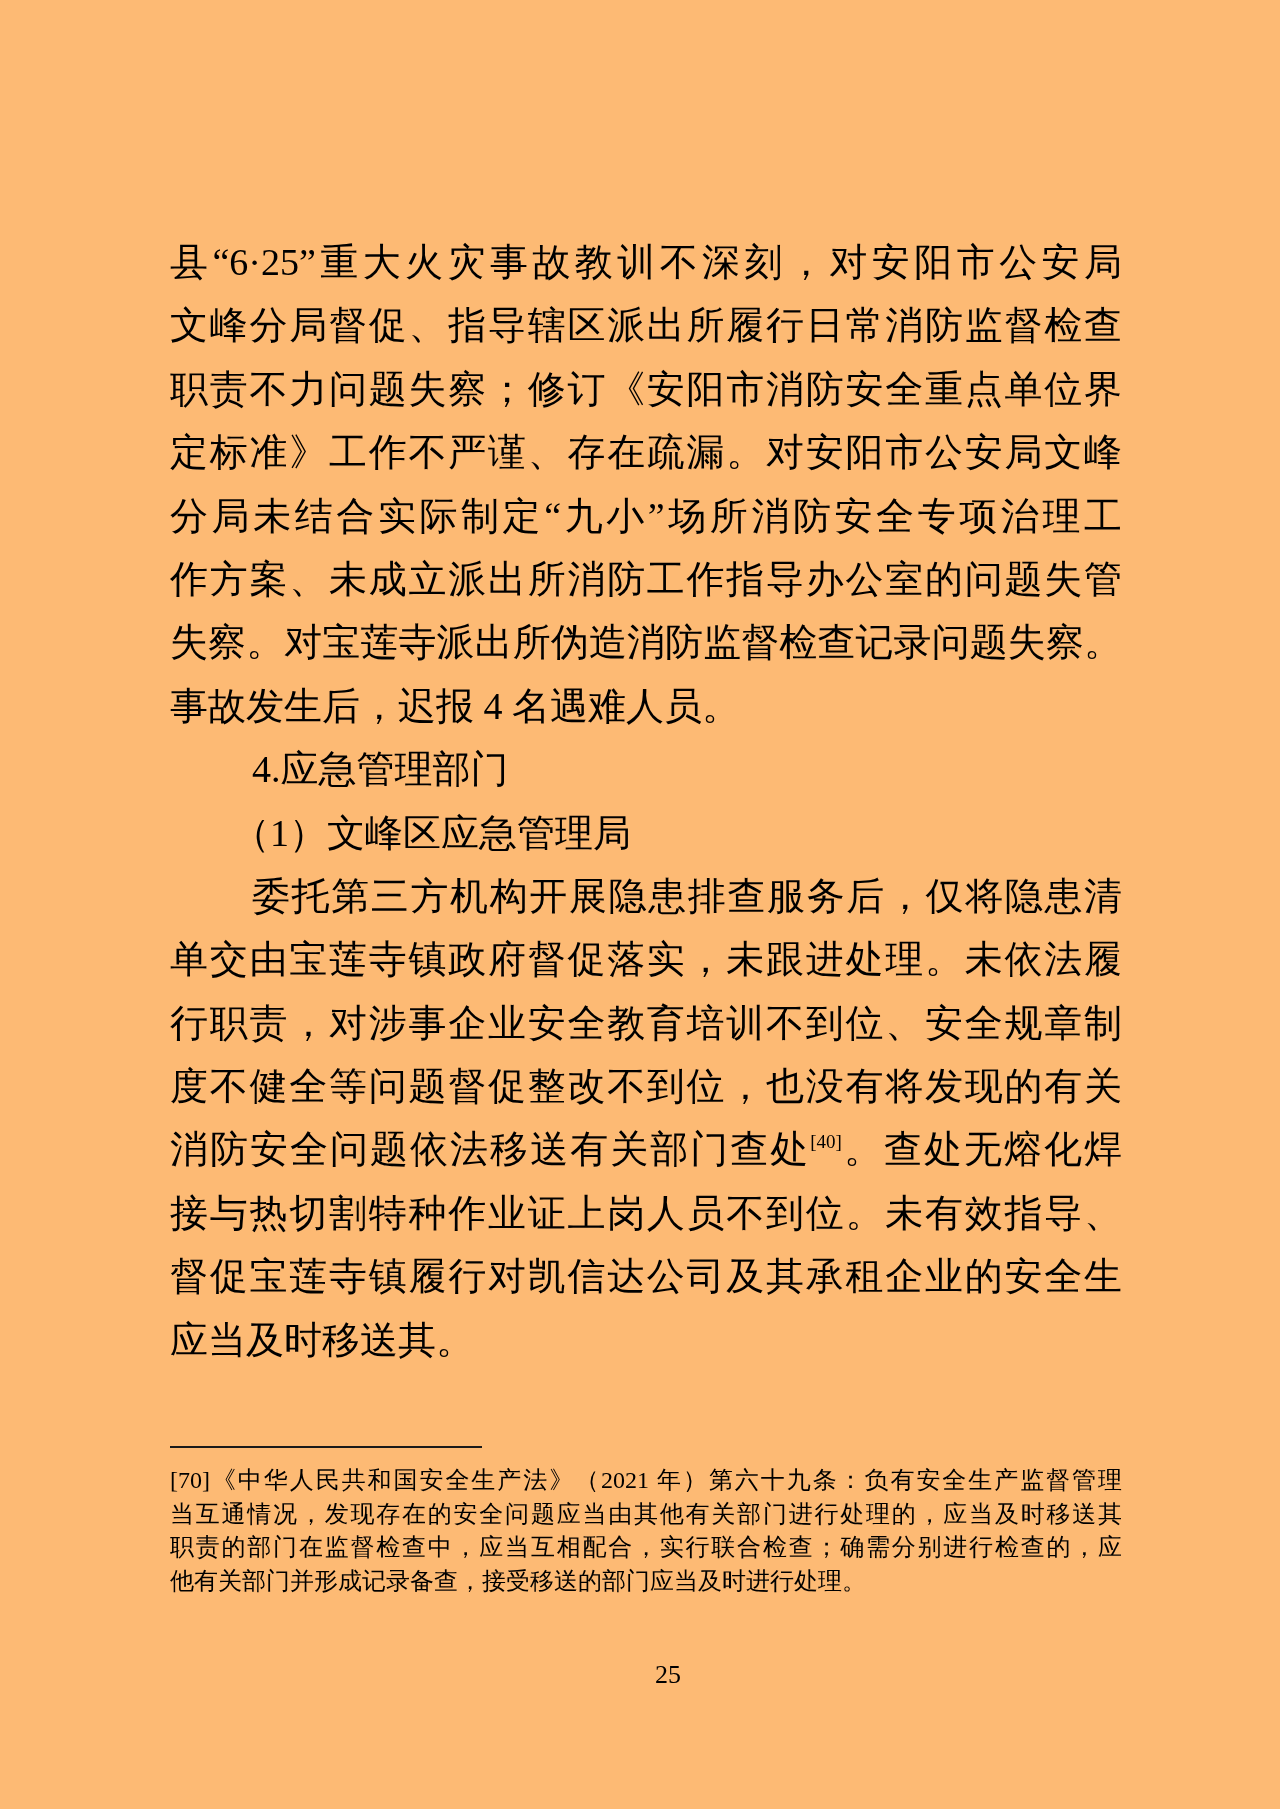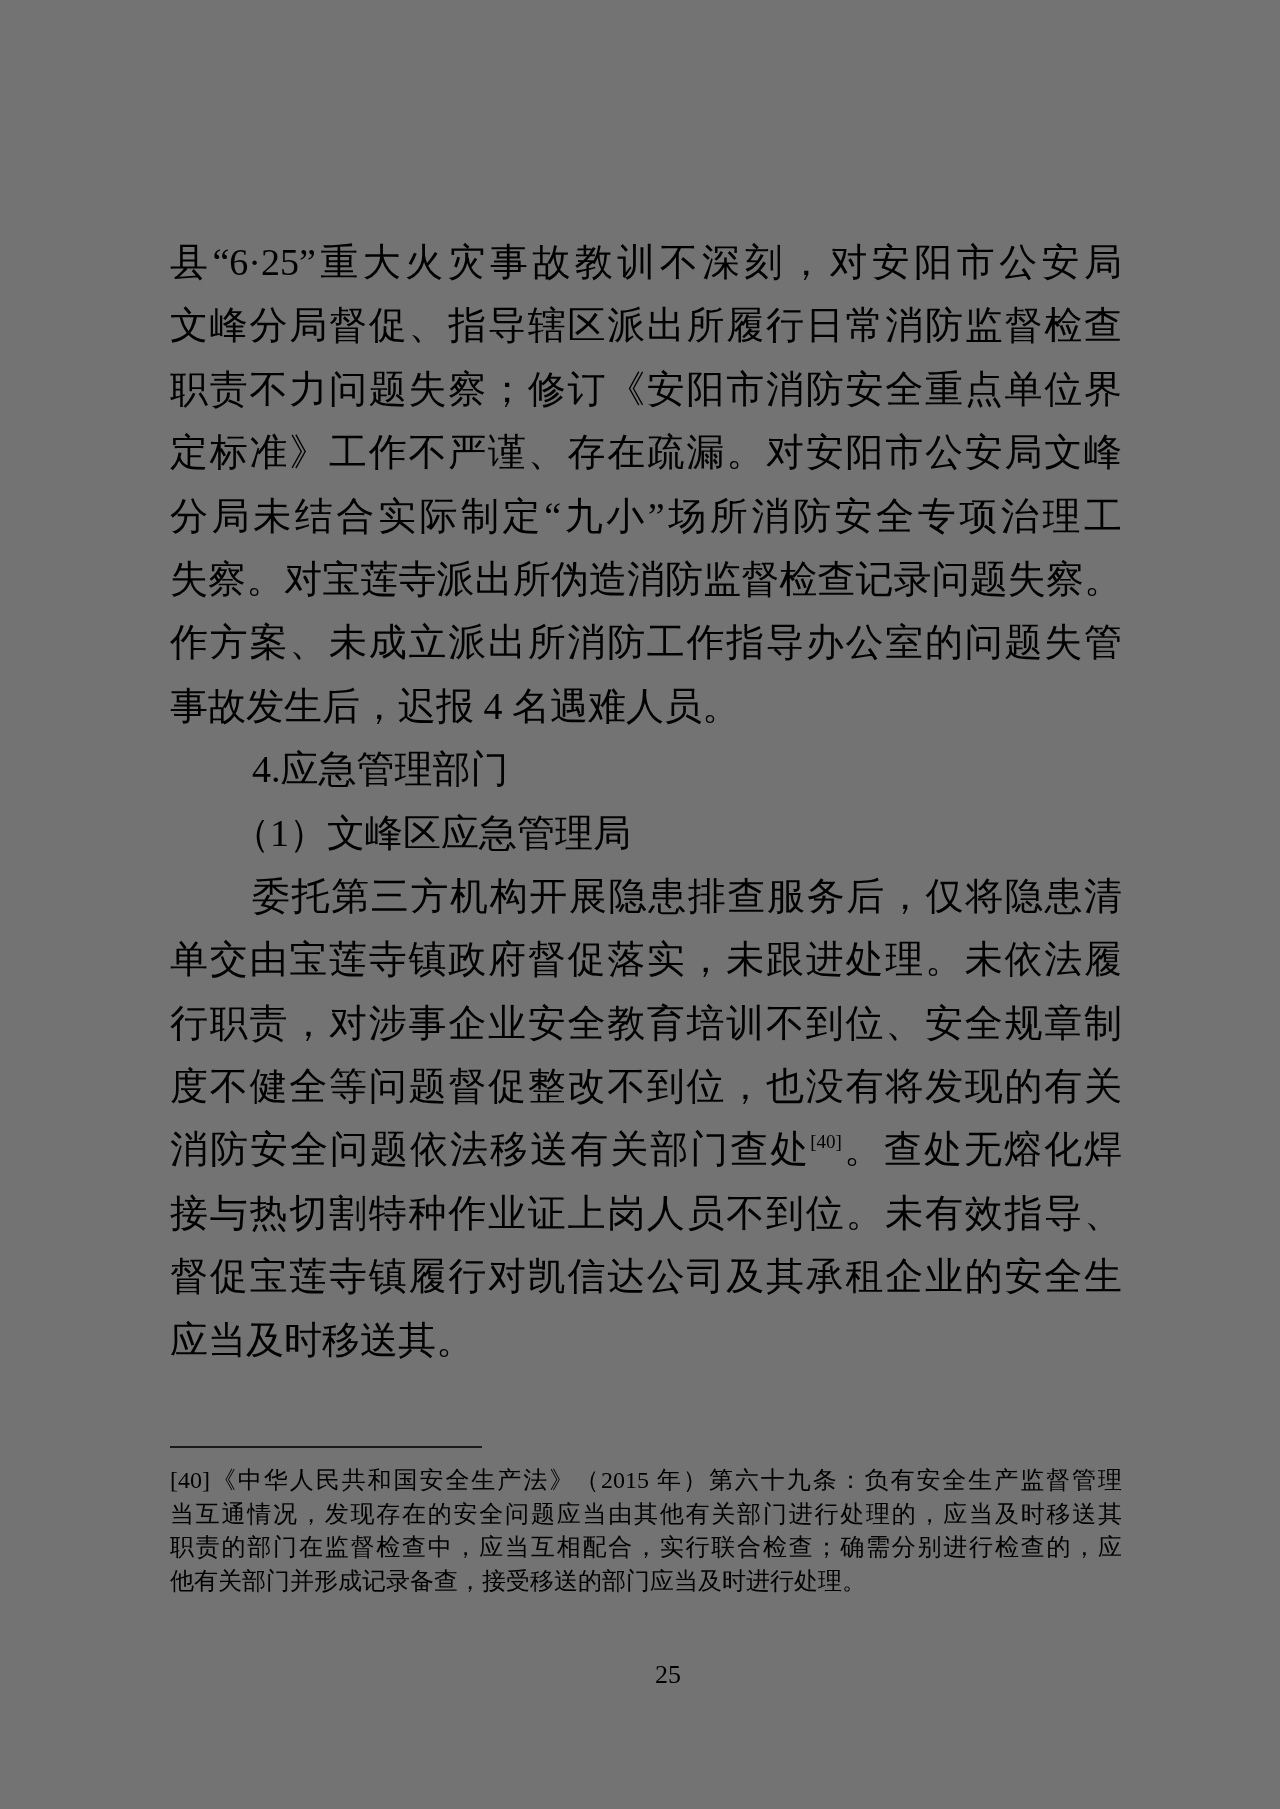--- a/index.html
+++ b/index.html
@@ -1,20 +1,20 @@
 <!DOCTYPE html>
 <html><head>
 <meta charset="utf-8">
 <style>
   html, body { margin: 0; padding: 0; background: #e8e8e8; }
   .doc {
     position: relative;
     width: 1280px;
     height: 1809px;
-    background: #737373;
+    background: #fdba74;
     color: #000000;
     font-family: "Liberation Serif", "DejaVu Serif", serif;
     overflow: hidden;
     margin: 0 auto;
   }
   
   .body-block {
     position: absolute;
     left: 170px;
     top: 231px;
@@ -73,37 +73,37 @@
 </head>
 <body>
 
 <div class="doc">
   <div class="body-block" id="body-lines">
       <div class="line just">县“6·25”重大火灾事故教训不深刻，对安阳市公安局</div>
       <div class="line just">文峰分局督促、指导辖区派出所履行日常消防监督检查</div>
       <div class="line just">职责不力问题失察；修订《安阳市消防安全重点单位界</div>
       <div class="line just">定标准》工作不严谨、存在疏漏。对安阳市公安局文峰</div>
       <div class="line just">分局未结合实际制定“九小”场所消防安全专项治理工</div>
+      <div class="line just">作方案、未成立派出所消防工作指导办公室的问题失管</div>
       <div class="line just">失察。对宝莲寺派出所伪造消防监督检查记录问题失察。</div>
-      <div class="line just">作方案、未成立派出所消防工作指导办公室的问题失管</div>
       <div class="line left">事故发生后，迟报 4 名遇难人员。</div>
       <div class="line left" style="text-indent: 82px;">4.应急管理部门</div>
       <div class="line left" style="text-indent: 62px;">（1）文峰区应急管理局</div>
       <div class="line just" style="text-indent: 82px;">委托第三方机构开展隐患排查服务后，仅将隐患清</div>
       <div class="line just">单交由宝莲寺镇政府督促落实，未跟进处理。未依法履</div>
       <div class="line just">行职责，对涉事企业安全教育培训不到位、安全规章制</div>
       <div class="line just">度不健全等问题督促整改不到位，也没有将发现的有关</div>
       <div class="line just"><span>消防安全问题依法移送有关部门查处</span><sup class="fn-ref">[40]</sup><span>。查处无熔化焊</span></div>
       <div class="line just">接与热切割特种作业证上岗人员不到位。未有效指导、</div>
       <div class="line just">督促宝莲寺镇履行对凯信达公司及其承租企业的安全生</div>
       <div class="line left">应当及时移送其。</div>
     </div>
   <div class="fn-sep"></div>
   <div class="footnote-block" id="footnote-lines">
-      <div class="line just">[40]《中华人民共和国安全生产法》（2015 年）第六十九条：负有安全生产监督管理</div>
+      <div class="line just">[70]《中华人民共和国安全生产法》（2021 年）第六十九条：负有安全生产监督管理</div>
       <div class="line just">当互通情况，发现存在的安全问题应当由其他有关部门进行处理的，应当及时移送其</div>
       <div class="line just">职责的部门在监督检查中，应当互相配合，实行联合检查；确需分别进行检查的，应</div>
       <div class="line left">他有关部门并形成记录备查，接受移送的部门应当及时进行处理。</div>
     </div>
   <div class="page-num">
     <span>25</span>
   </div>
 </div>
 
 </body></html>

